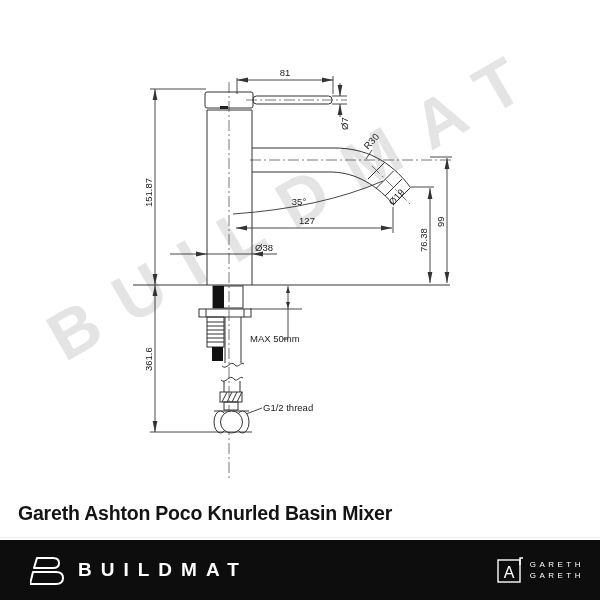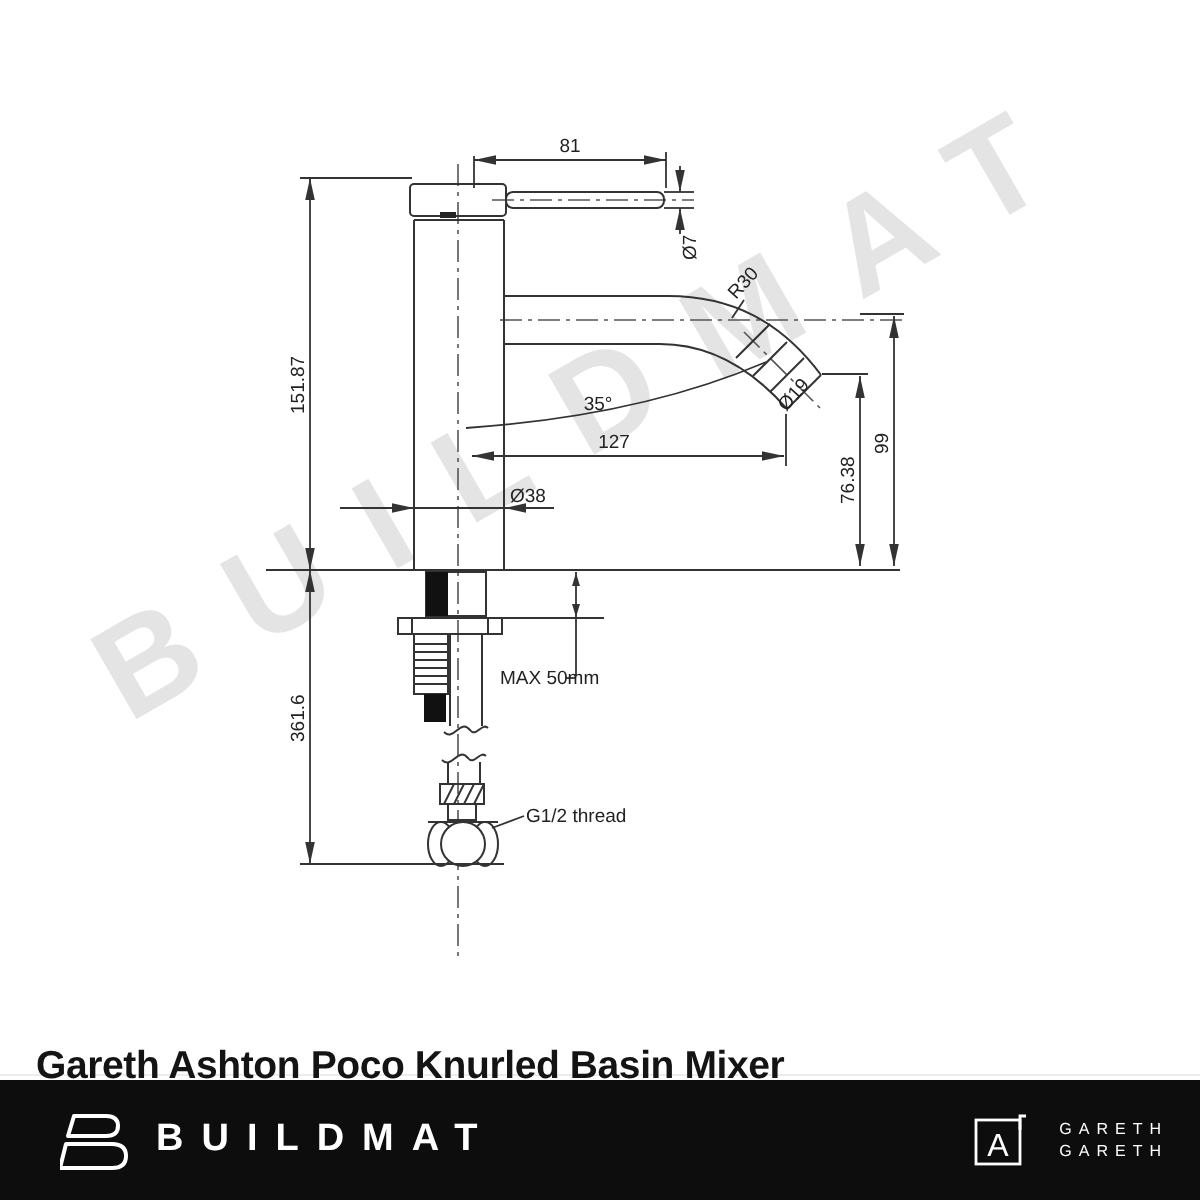--- a/index.html
+++ b/index.html
@@ -9,33 +9,33 @@
   }
   .watermark{
     position:absolute;left:296px;top:202px;
     transform:translate(-50%,-50%) rotate(-30deg);
     font-size:67px;font-weight:bold;letter-spacing:27px;
     color:#e4e4e4;white-space:nowrap;user-select:none;z-index:0;
   }
   #drawing{position:absolute;left:0;top:0;z-index:1;}
   #drawing text{fill:#222;font-family:"Liberation Sans",sans-serif;font-size:9.5px;}
   .product-title{
-    position:absolute;left:18px;top:522px;z-index:2;
+    position:absolute;left:18px;top:502px;z-index:2;
     font-size:19.5px;font-weight:700;color:#141414;letter-spacing:-0.2px;
   }
   .separator{position:absolute;left:0;top:537px;width:600px;height:1px;background:#ececec;z-index:1;}
   .footer{
     position:absolute;left:0;top:540px;width:600px;height:60px;background:#0d0d0d;
     display:flex;align-items:center;justify-content:space-between;
     box-sizing:border-box;padding:0 16px 0 30px;z-index:3;
   }
   .bm-logo{display:flex;align-items:center;}
   .bm-wordmark{color:#ffffff;font-size:19px;font-weight:700;letter-spacing:9px;margin-left:12px;}
   .ga-logo{display:flex;align-items:center;}
-  .ga-name{color:#ffffff;font-size:8px;letter-spacing:3.5px;line-height:11px;margin-left:14px;font-weight:500;}
+  .ga-name{color:#ffffff;font-size:8px;letter-spacing:3.5px;line-height:11px;margin-left:4px;font-weight:500;}
 </style>
 </head>
 <body>
 
 <div class="watermark">BUILDMAT</div>
 
 <svg id="drawing" width="600" height="500" viewBox="0 0 600 500">
   <defs>
     <marker id="ar" markerWidth="12" markerHeight="6" refX="11" refY="3" orient="auto-start-reverse" markerUnits="userSpaceOnUse">
       <path d="M0,0.6 L11,3 L0,5.4 Z" fill="#333"></path>

